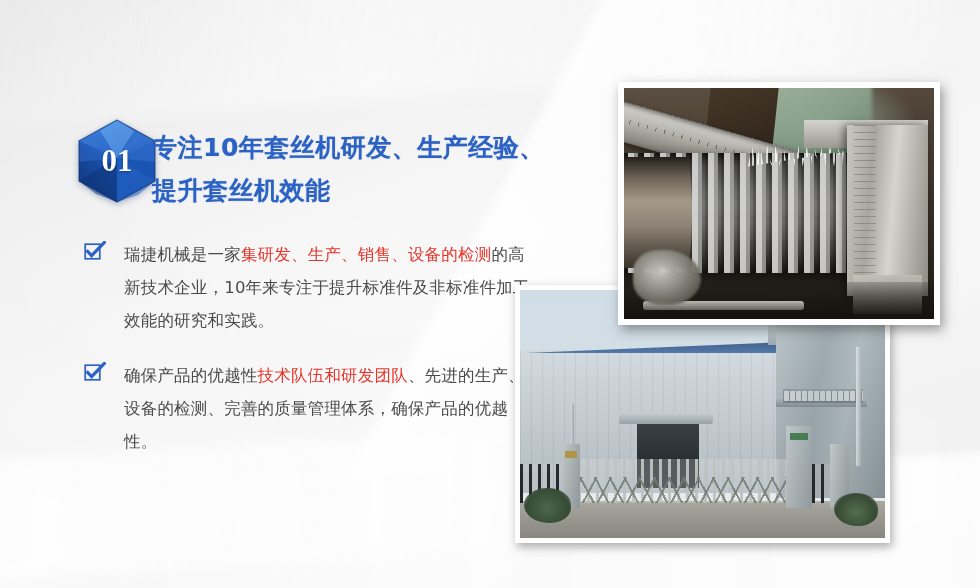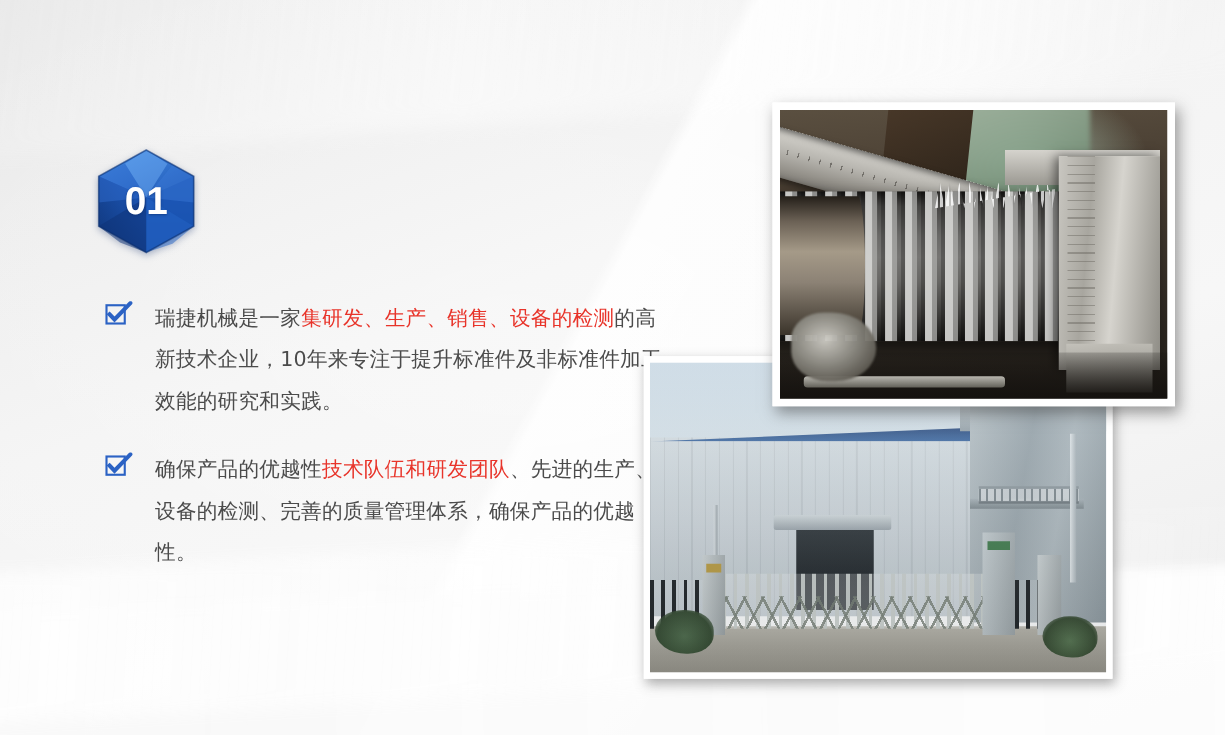--- a/index.html
+++ b/index.html
@@ -31,21 +31,21 @@
   
   .content{position:absolute;left:0;top:0;width:545px;height:588px;}
 
   .badge{position:absolute;left:76px;top:118px;width:82px;height:86px;}
   .badge svg{display:block;width:82px;height:86px;
     filter:drop-shadow(0 2px 3px rgba(20,50,110,.35));}
   .badge .num{
     position:absolute;left:0;top:0;width:82px;height:86px;
     display:flex;align-items:center;justify-content:center;
     font-size:31px;font-weight:700;color:#ffffff;letter-spacing:0px;
-    font-family:Liberation Sans, sans-serif;
+    font-family:Liberation Serif, serif;
     text-shadow:0 1px 2px rgba(10,40,100,.55);
   }
 
   .headline{position:absolute;left:152px;top:126px;width:392px;}
   .headline .hl{
     display:block;
     font-size:25px;line-height:43px;font-weight:700;
     color:#2b62c4;letter-spacing:.5px;
     font-family:"DejaVu Sans","Liberation Sans",sans-serif;
     white-space:nowrap;
@@ -229,20 +229,22 @@
         <polygon points="3,23 24,13 41,40 3,44" fill="#2f6ccd" opacity=".5"></polygon>
         <polygon points="79,23 62,14 41,40 79,44" fill="#3b7ad8" opacity=".45"></polygon>
         <polygon points="41,40 3,63 20,76 41,84" fill="#0d3176" opacity=".5"></polygon>
         <polygon points="41,40 79,63 62,77 41,84" fill="#2463c6" opacity=".5"></polygon>
         <polygon points="41,2 79,23 79,63 41,84 3,63 3,23" fill="none" stroke="#0c2f6e" stroke-width="1.4" opacity=".55"></polygon>
       </svg>
       <div class="num">01</div>
     </div>
 
     <div class="headline">
+      <span class="hl">专注10年套丝机研发、生产经验、</span>
+      <span class="hl">提升套丝机效能</span>
     </div>
 
     <div class="bullets">
 
       <div class="bullet">
         <span class="chk">
           <svg width="22" height="20" viewBox="0 0 22 20" xmlns="http://www.w3.org/2000/svg" aria-hidden="true">
             <rect x="1.2" y="3.2" width="14.6" height="14.6" fill="none" stroke="#2b62c4" stroke-width="1.7"></rect>
             <path d="M3.6 10.4 L7.6 14.6 L20.4 1.4" fill="none" stroke="#2b62c4" stroke-width="3.2" stroke-linecap="square" stroke-linejoin="miter"></path>
           </svg>

